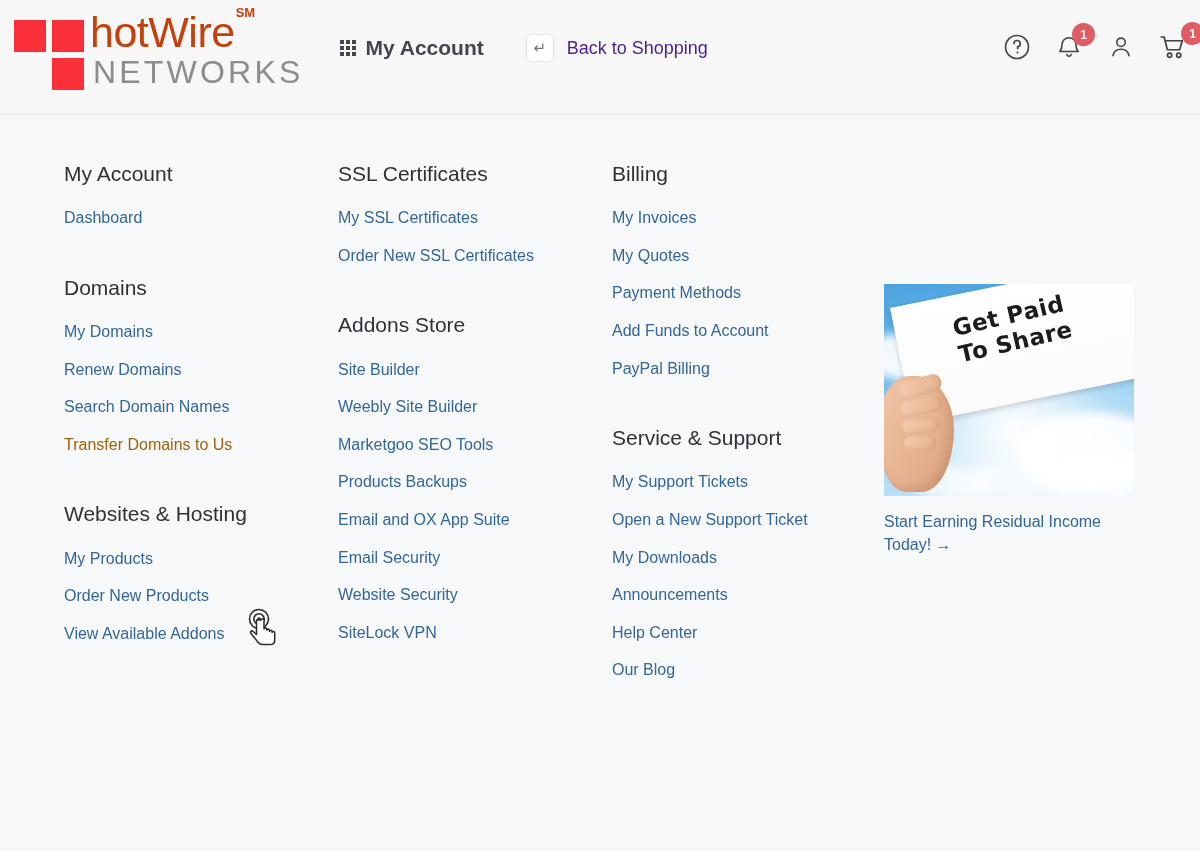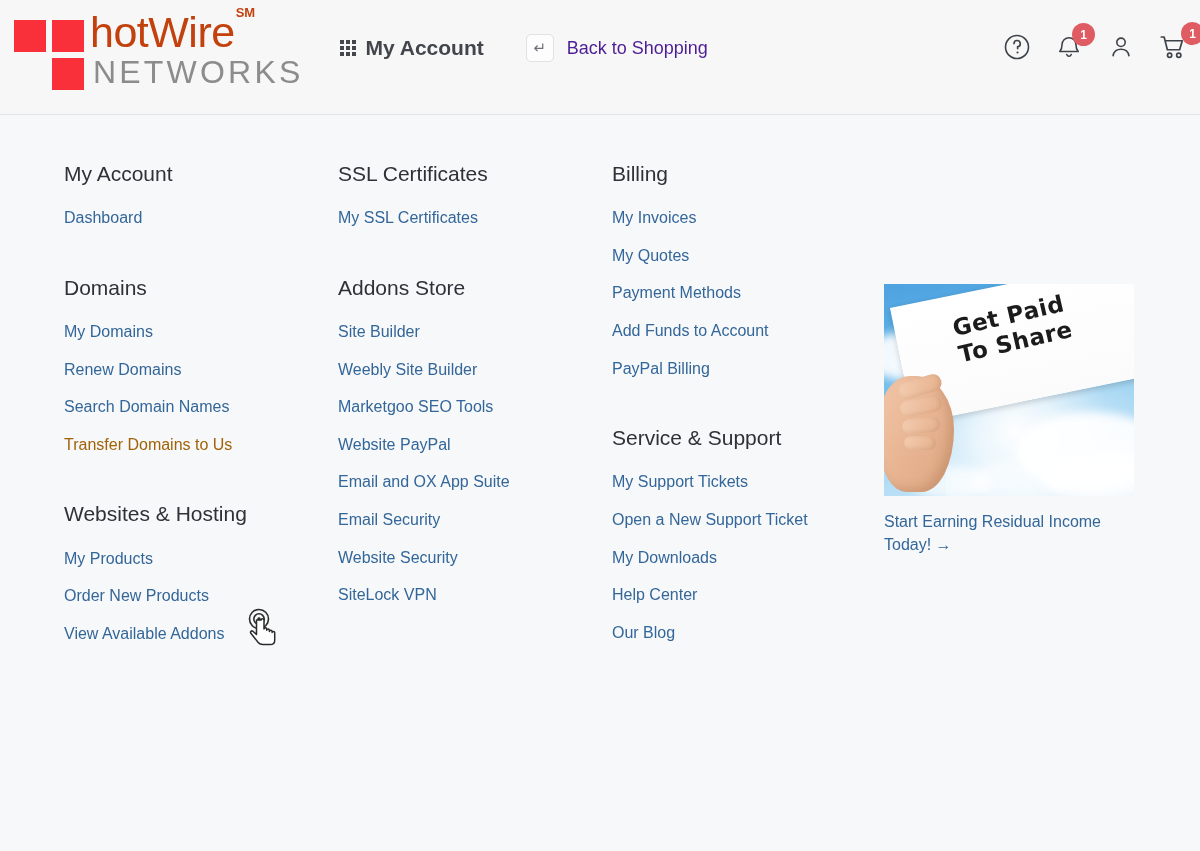--- a/index.html
+++ b/index.html
@@ -372,47 +372,49 @@
           <h3 class="group-title">Websites &amp; Hosting</h3>
           <a class="nav-link">My Products</a>
           <a class="nav-link">Order New Products</a>
           <a class="nav-link">View Available Addons</a>
         </div>
       </div>
       <div class="col">
         <div class="group">
           <h3 class="group-title">SSL Certificates</h3>
           <a class="nav-link">My SSL Certificates</a>
+          <a class="nav-link">Order New SSL Certificates</a>
         </div>
         <div class="group">
           <h3 class="group-title">Addons Store</h3>
           <a class="nav-link">Site Builder</a>
           <a class="nav-link">Weebly Site Builder</a>
           <a class="nav-link">Marketgoo SEO Tools</a>
-          <a class="nav-link">Website PayPal</a>
+          <a class="nav-link">Products Backups</a>
           <a class="nav-link">Email and OX App Suite</a>
           <a class="nav-link">Email Security</a>
           <a class="nav-link">Website Security</a>
           <a class="nav-link">SiteLock VPN</a>
         </div>
       </div>
       <div class="col">
         <div class="group">
           <h3 class="group-title">Billing</h3>
           <a class="nav-link">My Invoices</a>
           <a class="nav-link">My Quotes</a>
           <a class="nav-link">Payment Methods</a>
           <a class="nav-link">Add Funds to Account</a>
           <a class="nav-link">PayPal Billing</a>
         </div>
         <div class="group">
           <h3 class="group-title">Service &amp; Support</h3>
           <a class="nav-link">My Support Tickets</a>
           <a class="nav-link">Open a New Support Ticket</a>
           <a class="nav-link">My Downloads</a>
+          <a class="nav-link">Announcements</a>
           <a class="nav-link">Help Center</a>
           <a class="nav-link">Our Blog</a>
         </div>
       </div>
     </div>
 
   <div style="position:absolute; left:884px; top:169px;" class="promo-card">
     <div class="promo-img">
       <div class="cloud c6"></div>
       <div class="sun"></div>

